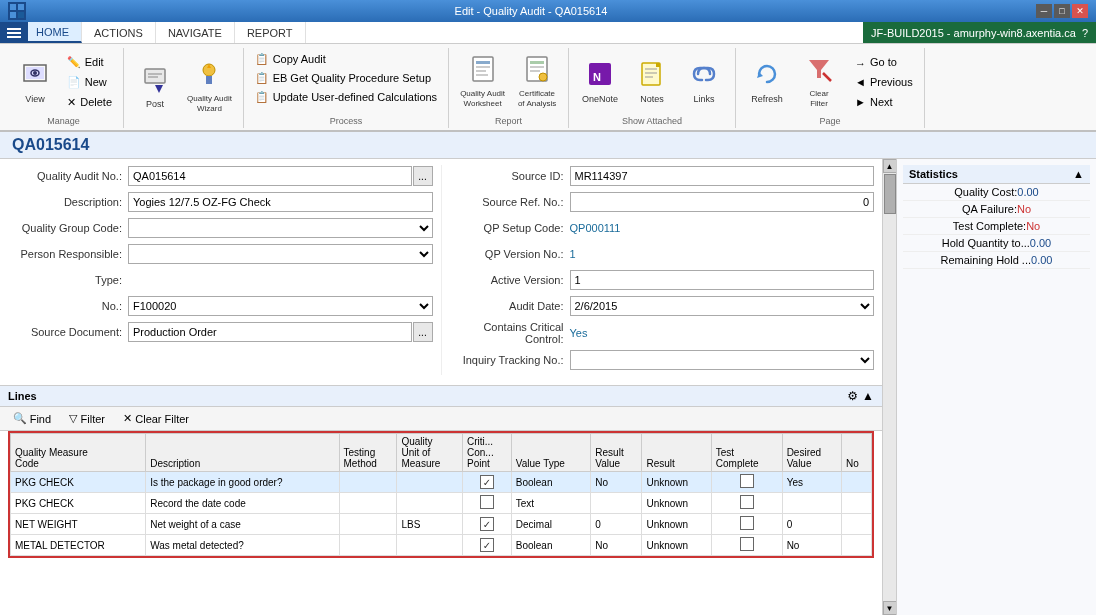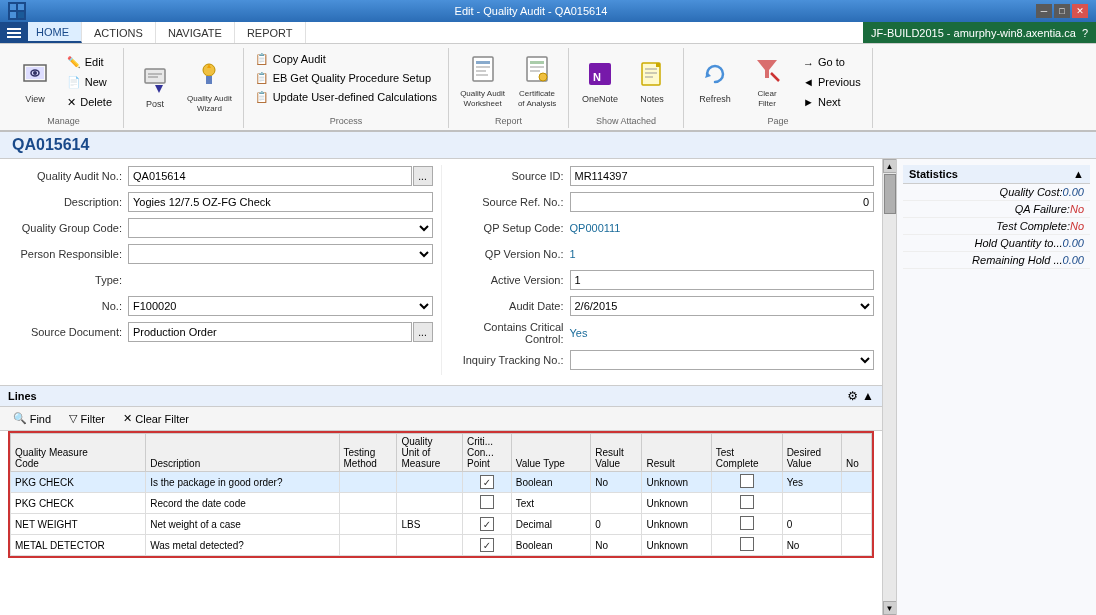--- a/index.html
+++ b/index.html
@@ -147,22 +147,22 @@
       margin: 0 8px 4px 8px;
     }
 
     
     .stats-header {
       display: flex; align-items: center; justify-content: space-between;
       background: #e8f0fb; padding: 3px 6px; border-bottom: 1px solid #ccc;
       font-weight: bold; font-size: 11px;
     }
     .stat-row {
-      display: flex; justify-content: flex-end; padding: 2px 6px;
-      border-bottom: 1px solid #eee; font-size: 10px; font-style: italic;
+      display: flex; justify-content: center; padding: 2px 6px;
+      border-bottom: 1px solid #eee; font-size: 10px;
     }
 
     .scrollbar-area { width: 14px; background: #f0f0f0; border-left: 1px solid #ccc; display: flex; flex-direction: column; align-items: center; }
     .scroll-btn { width: 14px; height: 14px; background: #d0d0d0; border: 1px solid #aaa; display: flex; align-items: center; justify-content: center; font-size: 8px; cursor: pointer; }
     .scroll-track { flex: 1; width: 14px; background: #e8e8e8; }
     .scroll-thumb { width: 12px; height: 40px; background: #b0b0b0; margin: 1px auto; border: 1px solid #888; cursor: pointer; }
 
     .checkbox-cell { width: 14px; height: 14px; border: 1px solid #666; background: white; display: inline-flex; align-items: center; justify-content: center; font-size: 10px; }
     .checkbox-checked::after { content: '✓'; color: #333; }
   </style>
@@ -327,20 +327,29 @@
         <span class="icon">
           <svg width="28" height="28" viewBox="0 0 28 28">
               <rect x="4" y="3" width="18" height="22" rx="1" fill="#fffacd" stroke="#ccaa00" stroke-width="1.5"></rect>
               <polygon points="18,3 22,3 22,7 18,7" fill="#ccaa00"></polygon>
               <line x1="7" y1="9" x2="19" y2="9" stroke="#999" stroke-width="1"></line>
               <line x1="7" y1="13" x2="19" y2="13" stroke="#999" stroke-width="1"></line>
               <line x1="7" y1="17" x2="15" y2="17" stroke="#999" stroke-width="1"></line>
             </svg>
         </span>
         <span class="label">Notes</span>
+      </div>
+      <div class="ribbon-btn-large">
+        <span class="icon">
+          <svg width="28" height="28" viewBox="0 0 28 28">
+              <path d="M8 14 Q8 8 14 8 L18 8 Q24 8 24 14 Q24 20 18 20 L16 20" fill="none" stroke="#5580cc" stroke-width="2.5" stroke-linecap="round"></path>
+              <path d="M20 14 Q20 8 14 8 L10 8 Q4 8 4 14 Q4 20 10 20 L12 20" fill="none" stroke="#5580cc" stroke-width="2.5" stroke-linecap="round"></path>
+            </svg>
+        </span>
+        <span class="label">Links</span>
       </div>
     </div>
     <div class="ribbon-group-label">Show Attached</div>
   </div>
 
   <div class="ribbon-group">
     <div class="ribbon-buttons">
       <div class="ribbon-btn-large">
         <span class="icon">
           <svg width="28" height="28" viewBox="0 0 28 28">

